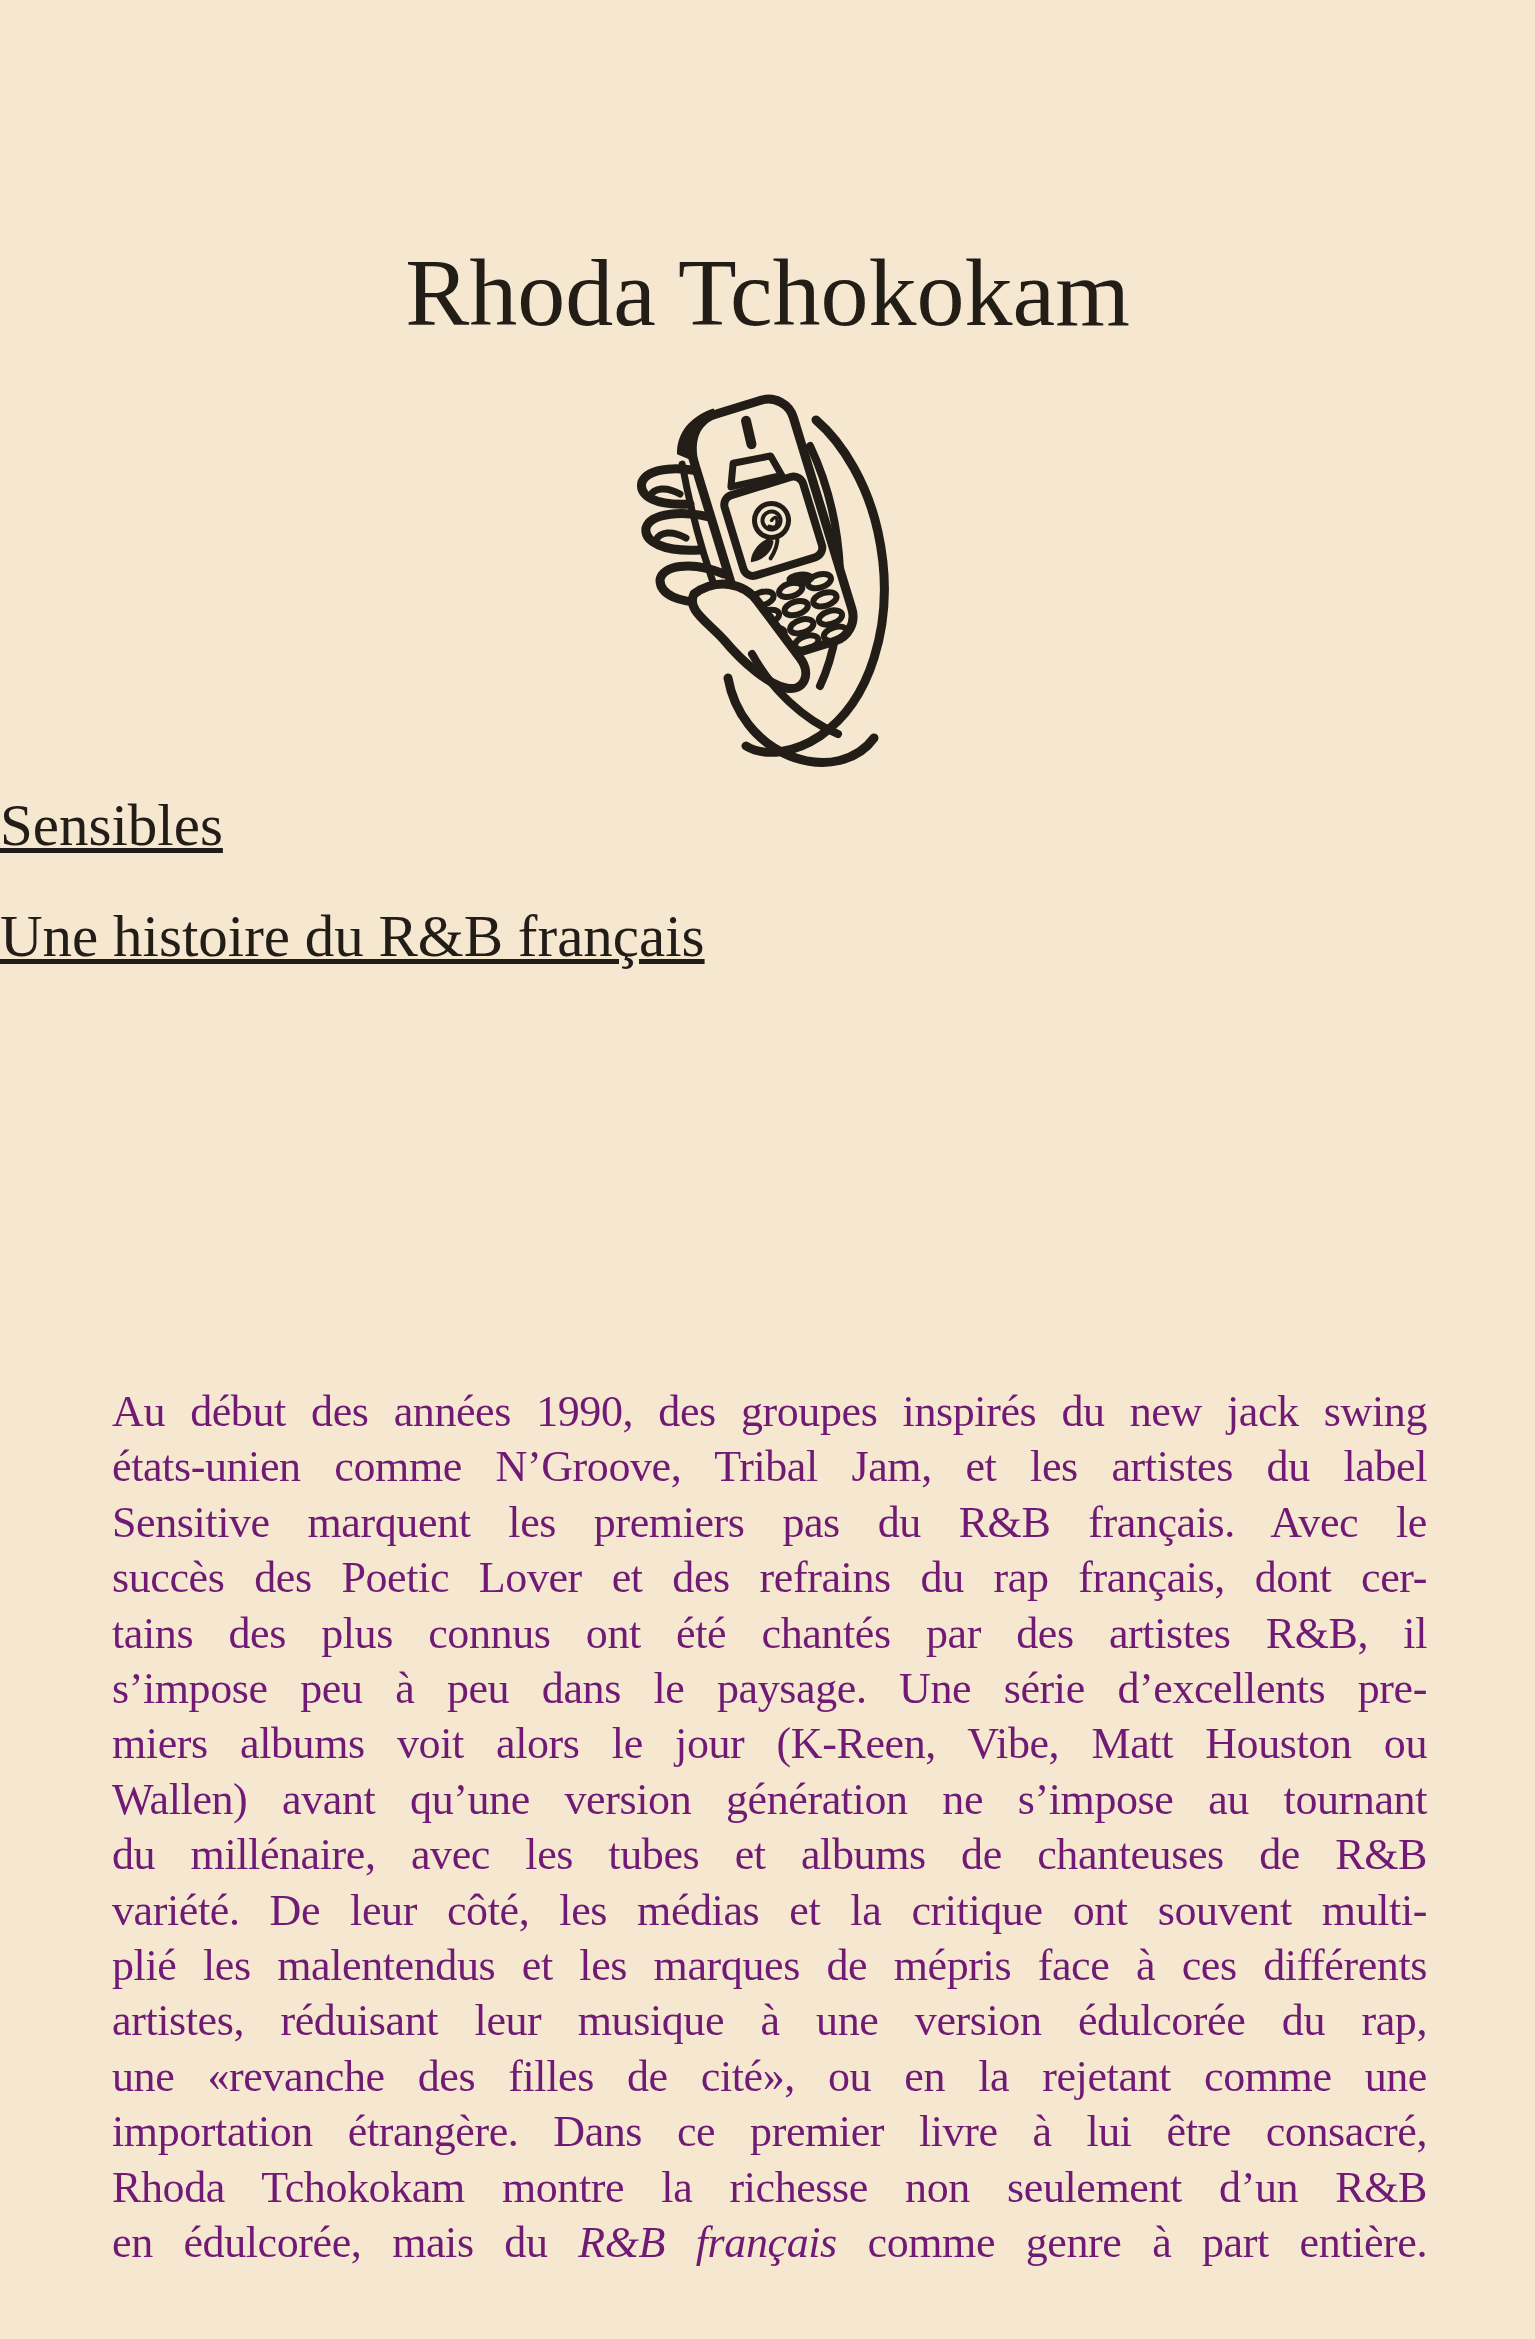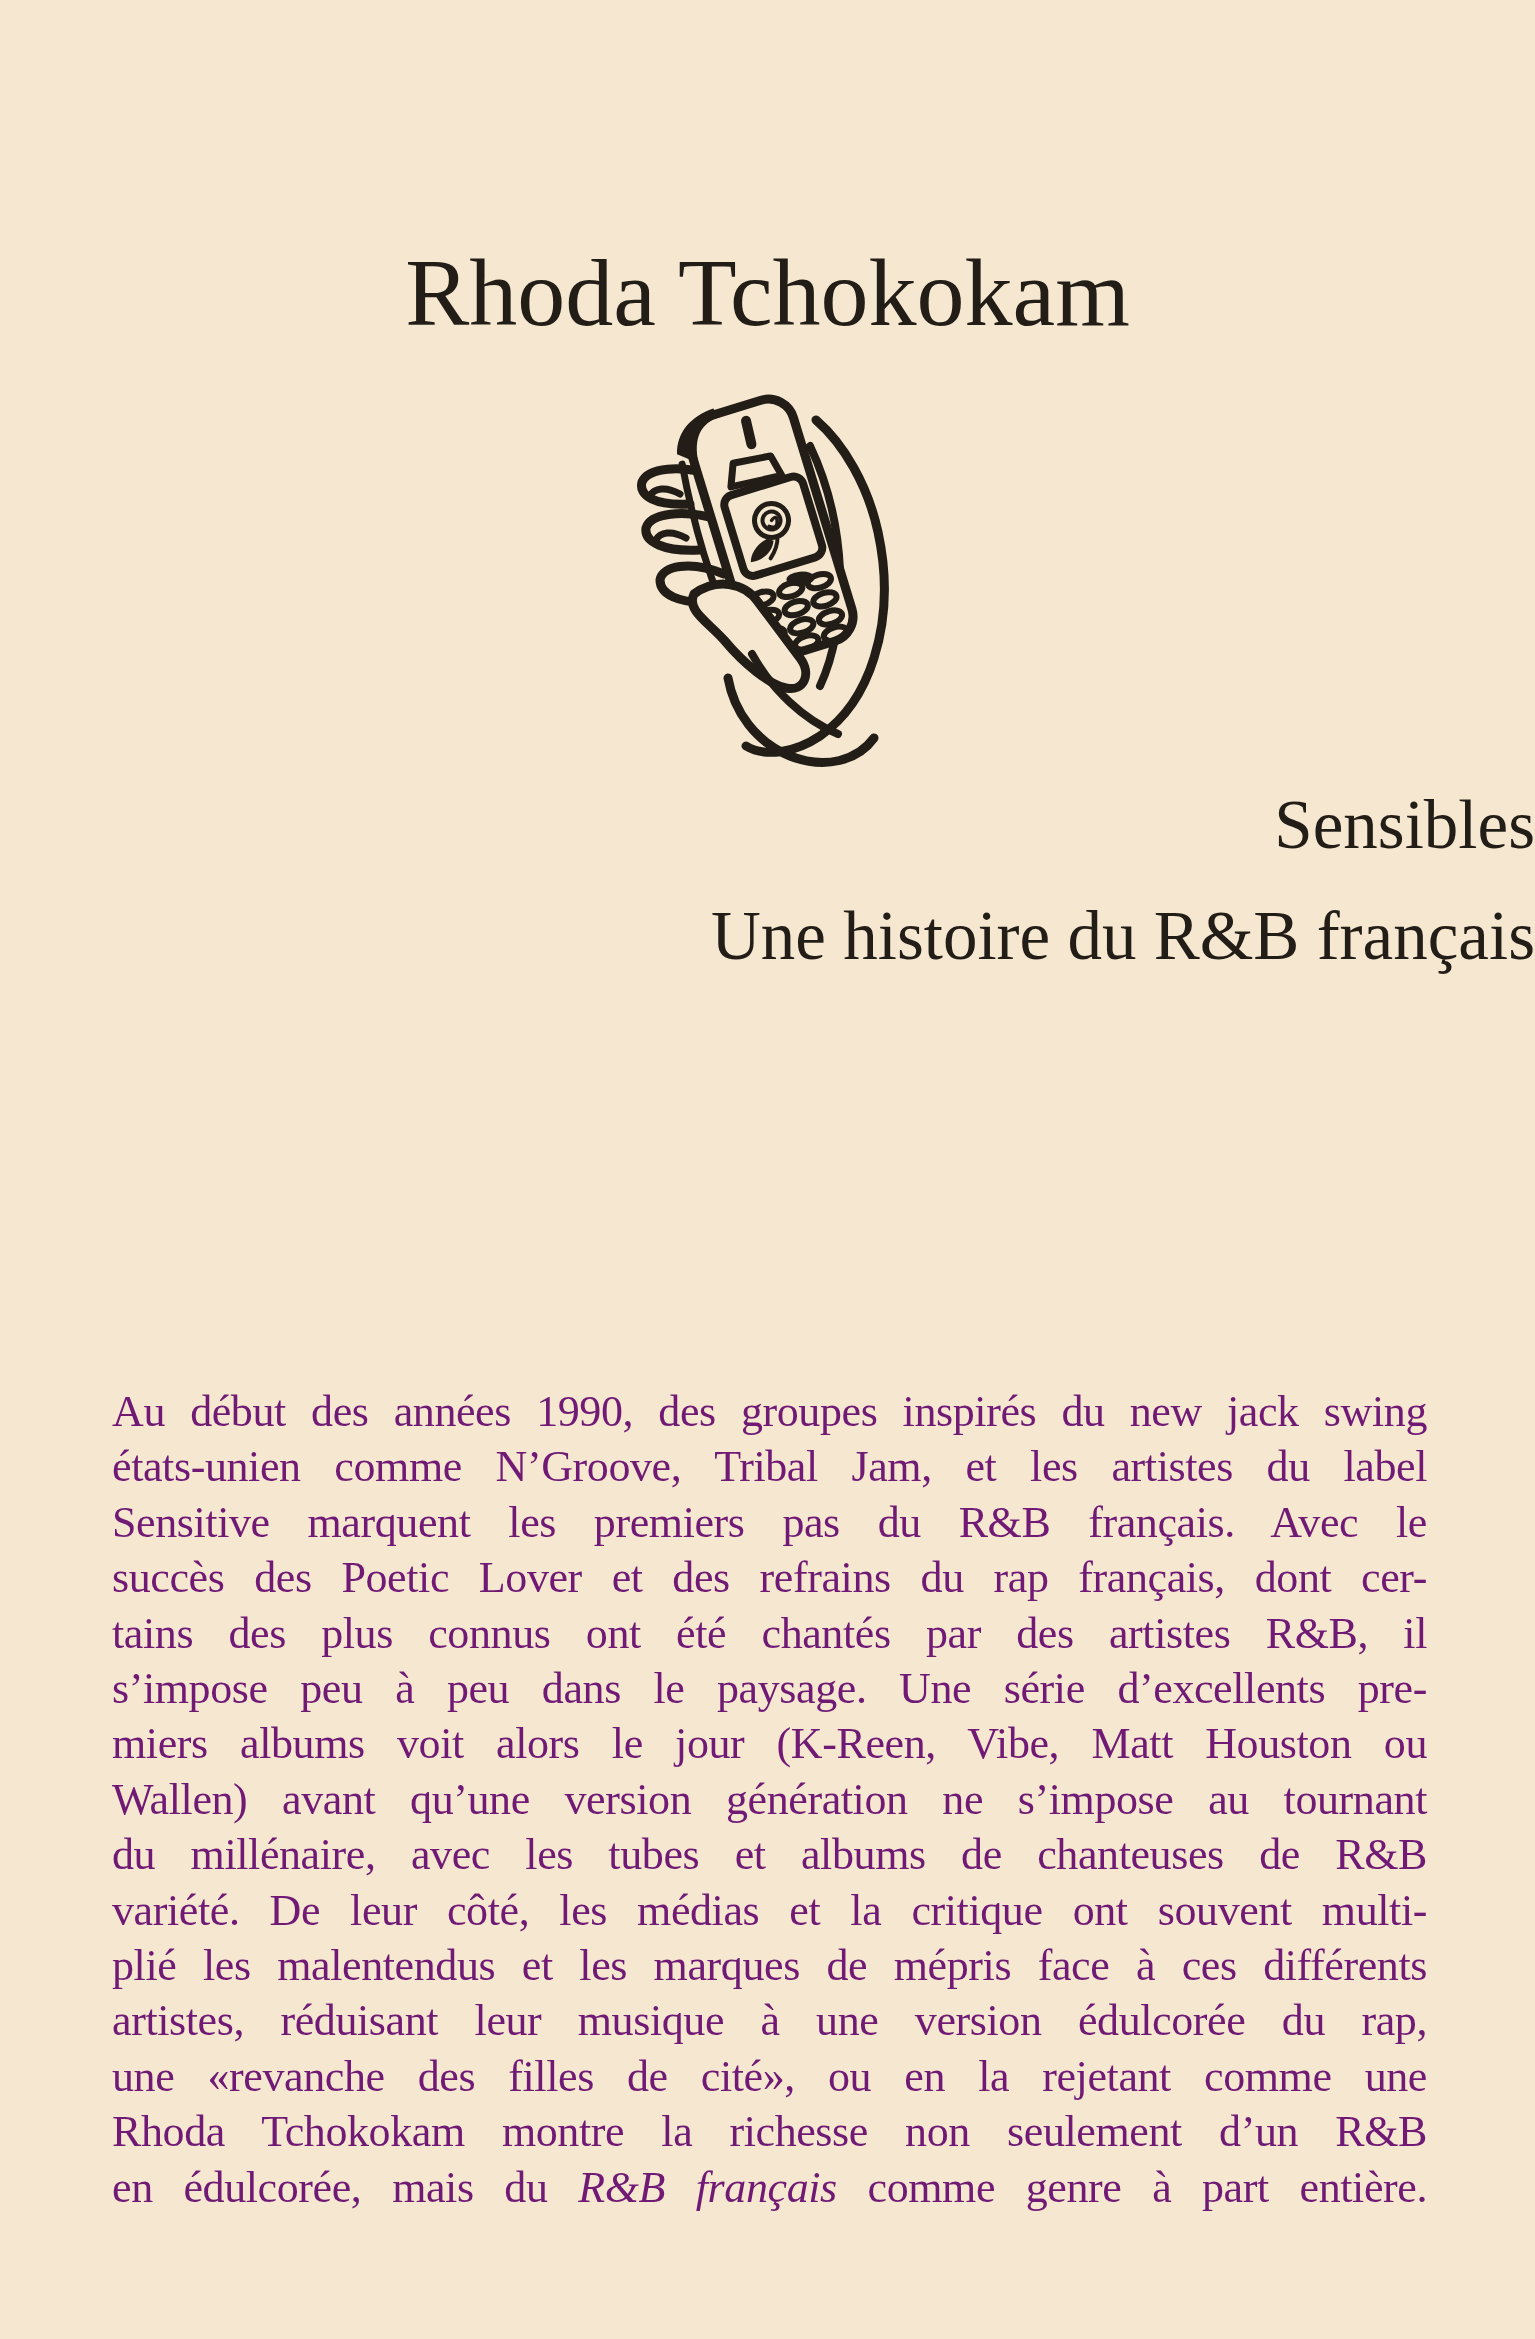--- a/index.html
+++ b/index.html
@@ -21,22 +21,22 @@
     text-align: center;
     font-size: 96px; font-weight: 400; line-height: 1.05;
     letter-spacing: 0;
   }
   .illustration {
     position: absolute; left: 620px; top: 368px;
     width: 300px; height: 400px;
   }
   .titleblock {
     position: absolute; top: 770px; left: 0; width: 100%;
-    text-align: right;
-    font-size: 69px; font-weight: 400; line-height: 111px;
+    text-align: left;
+    font-size: 59px; font-weight: 400; line-height: 111px; text-decoration: underline;
   }
   .blurb {
     position: absolute; left: 112px; top: 1384px; width: 1315px;
     font-size: 44px; line-height: 55.4px;
     letter-spacing: -0.4px; word-spacing: -1px;
     color: #701a75;
   }
   .blurb p {
     margin: 0;
     text-align: justify;
@@ -121,17 +121,18 @@
     <p>succès des Poetic Lover et des refrains du rap français, dont cer-</p>
     <p>tains des plus connus ont été chantés par des artistes R&amp;B, il</p>
     <p>s’impose peu à peu dans le paysage. Une série d’excellents pre-</p>
     <p>miers albums voit alors le jour (K-Reen, Vibe, Matt Houston ou</p>
     <p>Wallen) avant qu’une version génération ne s’impose au tournant</p>
     <p>du millénaire, avec les tubes et albums de chanteuses de R&amp;B</p>
     <p>variété. De leur côté, les médias et la critique ont souvent multi-</p>
     <p>plié les malentendus et les marques de mépris face à ces différents</p>
     <p>artistes, réduisant leur musique à une version édulcorée du rap,</p>
     <p>une «revanche des filles de cité», ou en la rejetant comme une</p>
+    <p>importation étrangère. Dans ce premier livre à lui être consacré,</p>
     <p>Rhoda Tchokokam montre la richesse non seulement d’un R&amp;B</p>
     <p><span>en édulcorée, mais du </span><em>R&amp;B français</em><span> comme genre à part entière.</span></p>
   </div>
 
 </div>
 
 </body></html>

